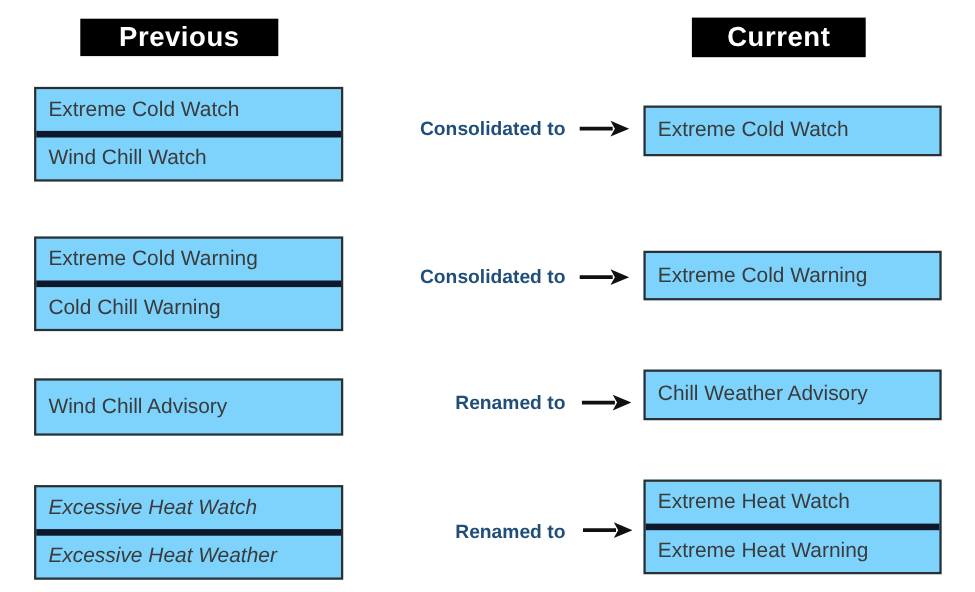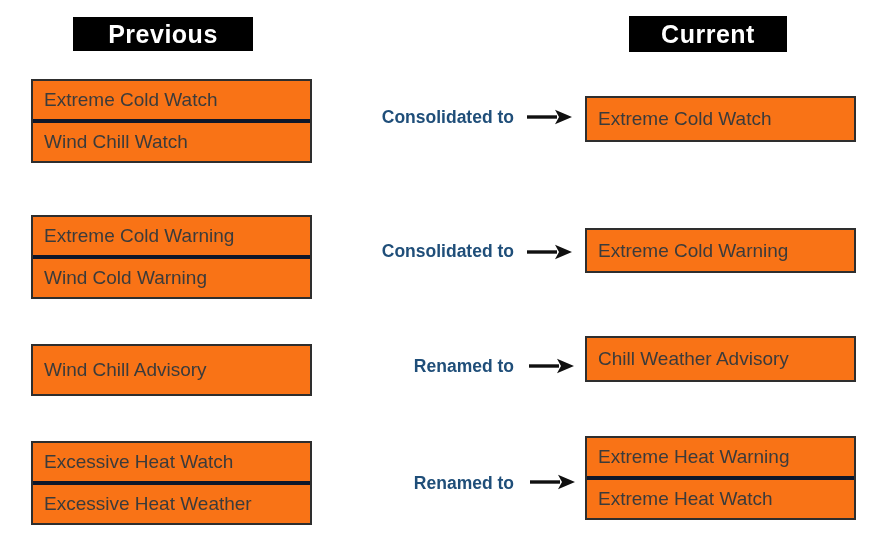--- a/index.html
+++ b/index.html
@@ -27,43 +27,43 @@
     justify-content: center;
     letter-spacing: 0.5px;
   }
   #hdr-prev { left: 73px;  top: 17px; width: 180px; height: 34px; }
   #hdr-curr { left: 629px; top: 16px; width: 158px; height: 36px; }
 
   
   .box {
     position: absolute;
     border: 2px solid #2e2e2e;
-    background: #f97316;
+    background: #7dd3fc;
     box-sizing: border-box;
   }
   .prevcol { left: 31px;  width: 281px; }
   .currcol { left: 585px; width: 271px; }
   .cell {
     display: flex;
     align-items: center;
     padding-left: 11px;
     font-size: 19px;
     color: #3b3b3b;
     white-space: nowrap;
   }
-  .cell + .cell { border-top: 4px solid #0f172a; }
+  .cell + .cell { border-top: 6px solid #0f172a; }
   .c38 { height: 38px; }
   .c36 { height: 48px; }
   .c41 { height: 41px; }
   .c42 { height: 42px; }
 
   #r1p { top: 79px; }
   #r2p { top: 215px; }
   #r3p { top: 344px; }
-  #r4p { top: 441px; }
+  #r4p { top: 441px; font-style: italic; }
   #r1c { top: 96px; }
   #r2c { top: 228px; }
   #r3c { top: 336px; }
   #r4c { top: 436px; }
 
   
   .action {
     position: absolute;
     left: 318px;
     width: 196px;
@@ -107,21 +107,21 @@
   <svg class="arrow" id="r1ar" viewBox="0 0 46 20">
     <line x1="1" y1="10" x2="31" y2="10"></line>
     <path d="M29,2.8 L46,10 L29,17.2 L33,10 Z"></path>
   </svg>
   <div class="box currcol" id="r1c">
     <div class="cell c42">Extreme Cold Watch</div>
   </div>
 
   <div class="box prevcol" id="r2p">
     <div class="cell c38">Extreme Cold Warning</div>
-    <div class="cell c38">Wind Cold Warning</div>
+    <div class="cell c38">Cold Chill Warning</div>
   </div>
   <div class="action" id="r2a">Consolidated to</div>
   <svg class="arrow" id="r2ar" viewBox="0 0 46 20">
     <line x1="1" y1="10" x2="31" y2="10"></line>
     <path d="M29,2.8 L46,10 L29,17.2 L33,10 Z"></path>
   </svg>
   <div class="box currcol" id="r2c">
     <div class="cell c41">Extreme Cold Warning</div>
   </div>
 
@@ -140,17 +140,17 @@
   <div class="box prevcol" id="r4p">
     <div class="cell c38">Excessive Heat Watch</div>
     <div class="cell c38">Excessive Heat Weather</div>
   </div>
   <div class="action" id="r4a">Renamed to</div>
   <svg class="arrow" id="r4ar" viewBox="0 0 46 20">
     <line x1="1" y1="10" x2="31" y2="10"></line>
     <path d="M29,2.8 L46,10 L29,17.2 L33,10 Z"></path>
   </svg>
   <div class="box currcol" id="r4c">
+    <div class="cell c38">Extreme Heat Watch</div>
     <div class="cell c38">Extreme Heat Warning</div>
-    <div class="cell c38">Extreme Heat Watch</div>
   </div>
 
 </div>
 
 </body></html>

